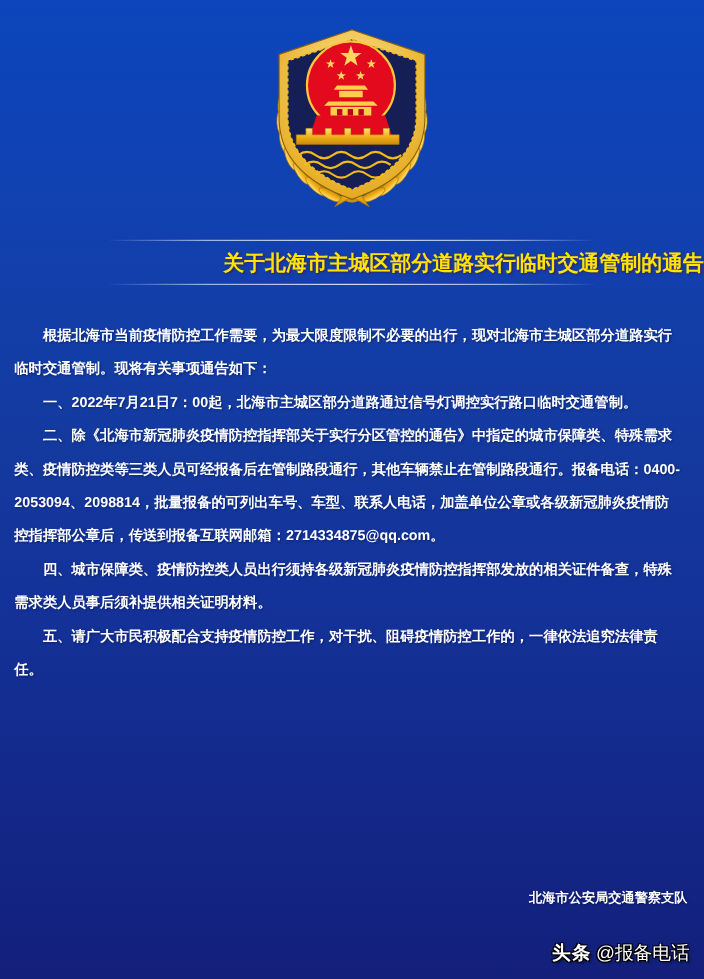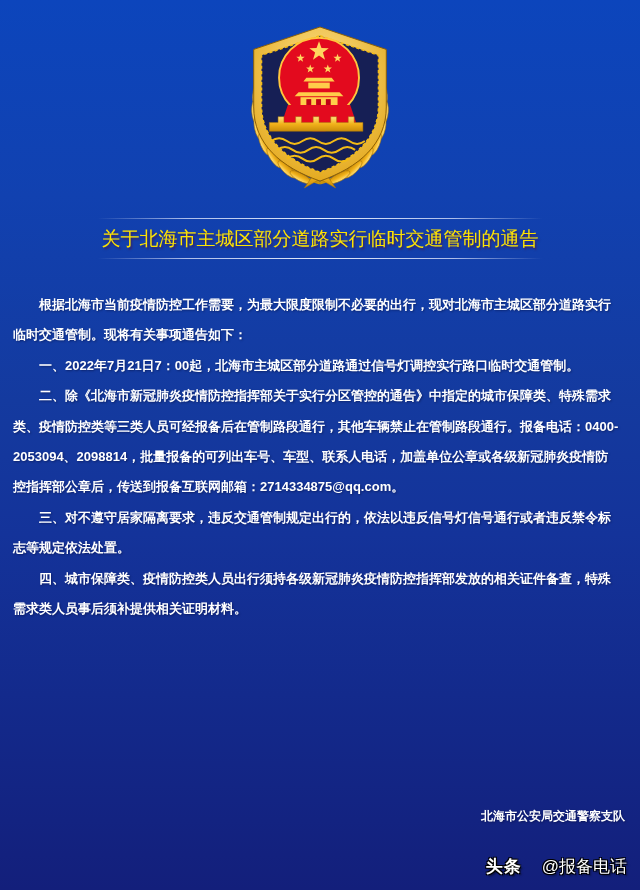--- a/index.html
+++ b/index.html
@@ -7,22 +7,22 @@
   .page{
     position:relative;width:640px;height:890px;
     background:linear-gradient(180deg,#0c45bc 0%,#1141b0 22%,#143a9f 45%,#14339a 60%,#132a8c 78%,#131f7b 100%);
   }
   .emblem{position:absolute;top:21px;left:50%;margin-left:-78px;width:156px;height:168px;}
   .rule{position:absolute;left:50%;transform:translateX(-50%);width:445px;height:1px;
     background:linear-gradient(90deg,rgba(235,240,255,0) 0%,rgba(225,232,255,.75) 20%,rgba(240,246,255,.95) 50%,rgba(225,232,255,.75) 80%,rgba(235,240,255,0) 100%);}
   .rule-top{top:218px;}
   .rule-bottom{top:258px;}
   .title{
-    position:absolute;top:226px;left:0;width:640px;text-align:center;
-    font-size:19px;font-weight:normal;letter-spacing:0;color:#ffe400;
+    position:absolute;top:226px;left:0;width:640px;text-align:right;
+    font-size:19px;font-weight:bold;letter-spacing:0;color:#ffe400;
     text-shadow:1.5px 1.5px 2px rgba(90,10,40,.55);
   }
   .content{
     position:absolute;top:290px;left:13px;width:608px;
     font-size:13px;line-height:30.4px;font-weight:bold;color:#ffffff;
     text-shadow:1px 1px 2px rgba(0,0,35,.4);
   }
   .content p{margin:0;text-indent:2em;}
   .signature{
     position:absolute;top:808px;right:15px;
@@ -30,21 +30,21 @@
   }
   .date{
     position:absolute;top:840px;right:43px;
     font-size:16px;font-weight:bold;color:#ffffff;text-shadow:1px 1px 2px rgba(0,0,35,.4);
   }
   .watermark{
     position:absolute;top:855px;right:13px;
     font-size:17px;color:#ffffff;white-space:nowrap;
     text-shadow:-1px -1px 0 #000,1px -1px 0 #000,-1px 1px 0 #000,1px 1px 0 #000,2px 2px 2px rgba(0,0,0,.55);
   }
-  .watermark .brand{font-weight:bold;margin-right:20px;letter-spacing:1px;}
+  .watermark .brand{font-weight:bold;margin-right:4px;letter-spacing:1px;}
 </style>
 </head>
 <body>
 
 <div class="page">
 
   <div class="emblem">
     <svg width="156" height="168" viewBox="0 0 160 172">
       <defs>
         <linearGradient id="goldV" x1="0" y1="0" x2="0" y2="1">
@@ -121,22 +121,22 @@
   </div>
 
   <div class="rule rule-top"></div>
   <div class="title">关于北海市主城区部分道路实行临时交通管制的通告</div>
   <div class="rule rule-bottom"></div>
 
   <div class="content">
     <p>根据北海市当前疫情防控工作需要，为最大限度限制不必要的出行，现对北海市主城区部分道路实行临时交通管制。现将有关事项通告如下：</p>
     <p>一、2022年7月21日7：00起，北海市主城区部分道路通过信号灯调控实行路口临时交通管制。</p>
     <p>二、除《北海市新冠肺炎疫情防控指挥部关于实行分区管控的通告》中指定的城市保障类、特殊需求类、疫情防控类等三类人员可经报备后在管制路段通行，其他车辆禁止在管制路段通行。报备电话：0400-2053094、2098814，批量报备的可列出车号、车型、联系人电话，加盖单位公章或各级新冠肺炎疫情防控指挥部公章后，传送到报备互联网邮箱：2714334875@qq.com。</p>
-    <p>三、对不遵守居家隔离要求，违反交通管制规定出行的，依法以违反信号灯信号通行或者违反禁令标志等规定依法处置。</p>
     <p>四、城市保障类、疫情防控类人员出行须持各级新冠肺炎疫情防控指挥部发放的相关证件备查，特殊需求类人员事后须补提供相关证明材料。</p>
+    <p>五、请广大市民积极配合支持疫情防控工作，对干扰、阻碍疫情防控工作的，一律依法追究法律责任。</p>
   </div>
 
   <div class="signature">北海市公安局交通警察支队</div>
 
   <div class="watermark">
     <span class="brand">头条</span><span>@报备电话</span>
   </div>
 
 </div>
 

